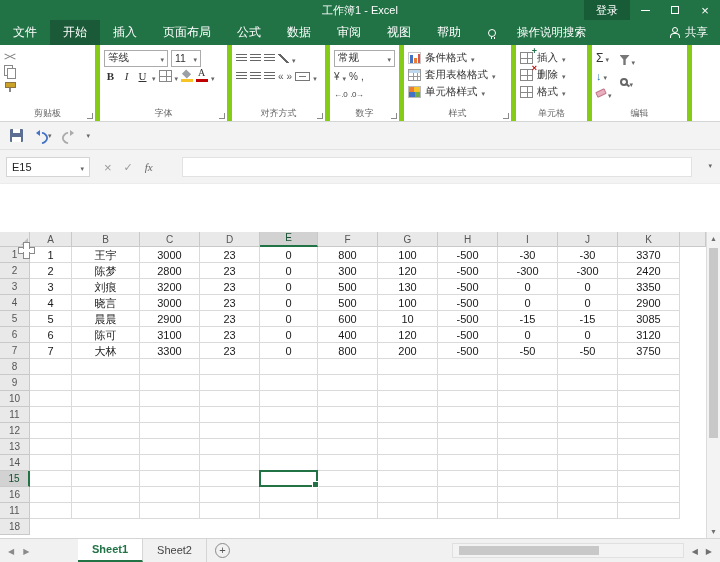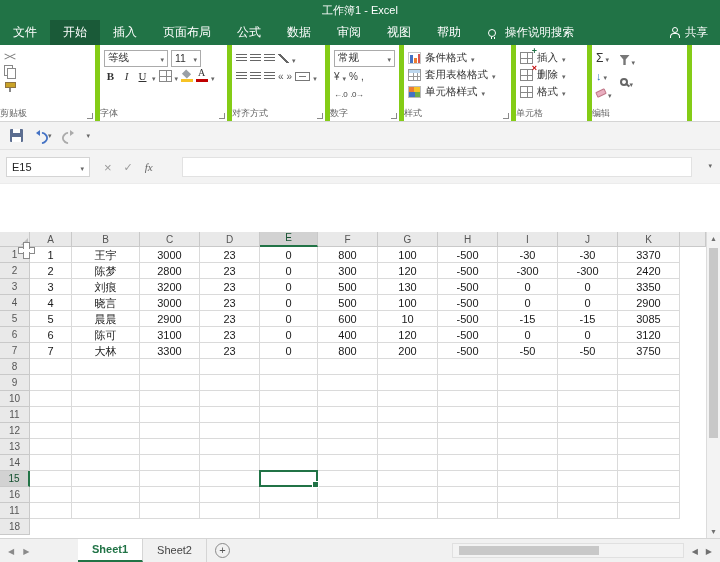--- a/index.html
+++ b/index.html
@@ -14,32 +14,32 @@
 .login-btn{background:#185C37;padding:0 12px;line-height:20px;font-size:11px;}
 .win-btn{width:30px;display:flex;align-items:center;justify-content:center;}
 .min-ico{width:9px;height:1px;background:#fff;display:inline-block;}
 .max-ico{width:8px;height:8px;border:1px solid #fff;display:inline-block;}
 .close-ico::after{content:"×";font-size:13px;line-height:1;}
 
 
 .tabrow{position:absolute;top:20px;left:0;right:0;height:25px;background:#217346;display:flex;align-items:stretch;color:#fff;font-size:12px;}
 .tab{padding:0 13px;line-height:25px;white-space:nowrap;}
 .tab.active{background:#1A5A38;}
-.tab-search{display:flex;align-items:center;gap:9px;margin-left:14px;font-size:11.5px;}
+.tab-search{display:flex;align-items:center;gap:21px;margin-left:14px;font-size:11.5px;}
 .bulb-icon{width:8px;height:8px;border:1px solid #fff;border-radius:50%;position:relative;display:inline-block;}
 .bulb-icon::after{content:"";position:absolute;left:2px;bottom:-3px;width:2px;height:2px;border-left:1px solid #fff;border-right:1px solid #fff;}
 .tab-share{margin-left:auto;display:flex;align-items:center;gap:5px;padding-right:12px;font-size:11.5px;}
 .person-icon{width:11px;height:11px;position:relative;display:inline-block;}
 .person-icon::before{content:"";position:absolute;top:0;left:3px;width:4px;height:4px;border:1px solid #fff;border-radius:50%;}
 .person-icon::after{content:"";position:absolute;bottom:0;left:1px;width:8px;height:4px;border:1px solid #fff;border-bottom:none;border-radius:4px 4px 0 0;}
 
 
 .ribbon{position:absolute;top:45px;left:0;right:0;height:77px;background:#fff;border-bottom:1px solid #D5D5D5;display:flex;}
 .rgroup{position:relative;height:100%;border-right:5px solid #84cc16;padding:4px 4px 13px;}
-.rg-label{position:absolute;bottom:1px;left:0;right:0;text-align:left;font-size:9px;color:#666;white-space:nowrap;}
+.rg-label{position:absolute;bottom:1px;left:0;right:0;text-align:center;font-size:9px;color:#666;white-space:nowrap;}
 .launcher{position:absolute;right:2px;bottom:2px;width:6px;height:6px;border-right:1px solid #8a8a8a;border-bottom:1px solid #8a8a8a;}
 .caret::after{content:"▾";font-size:7px;color:#666;line-height:1;}
 .rrow{display:flex;align-items:center;gap:3px;height:18px;}
 .combo{height:17px;border:1px solid #ABABAB;background:#fff;font-size:10.5px;color:#333;display:flex;align-items:center;justify-content:space-between;padding:0 3px;}
 .fbtn{min-width:13px;height:16px;display:flex;align-items:center;justify-content:center;color:#333;}
 
 
 .clip-content{display:flex;gap:5px;}
 .paste-btn{width:38px;display:flex;flex-direction:column;align-items:center;font-size:10px;color:#333;}
 .clipboard-icon{width:18px;height:22px;position:relative;background:#CDA966;border:1px solid #8E7342;border-radius:2px;}
@@ -164,20 +164,32 @@
 .cursor .h2{position:absolute;top:6px;left:1px;width:13px;height:3px;background:#fff;}
 .cursor .v2{position:absolute;left:6px;top:1px;width:3px;height:13px;background:#fff;}
 </style>
 </head>
 <body>
 
 <div id="app">
 
   <div class="titlebar">
     <div class="title-text">工作簿1 - Excel</div>
+    <div class="title-right">
+      <div class="login-btn">登录</div>
+      <div class="win-btn">
+          <span class="min-ico"></span>
+        </div>
+      <div class="win-btn">
+          <span class="max-ico"></span>
+        </div>
+      <div class="win-btn">
+          <span class="close-ico"></span>
+        </div>
+    </div>
   </div>
 
   <div class="tabrow">
     <div class="tab">文件</div>
     <div class="tab active">开始</div>
     <div class="tab">插入</div>
     <div class="tab">页面布局</div>
     <div class="tab">公式</div>
     <div class="tab">数据</div>
     <div class="tab">审阅</div>

